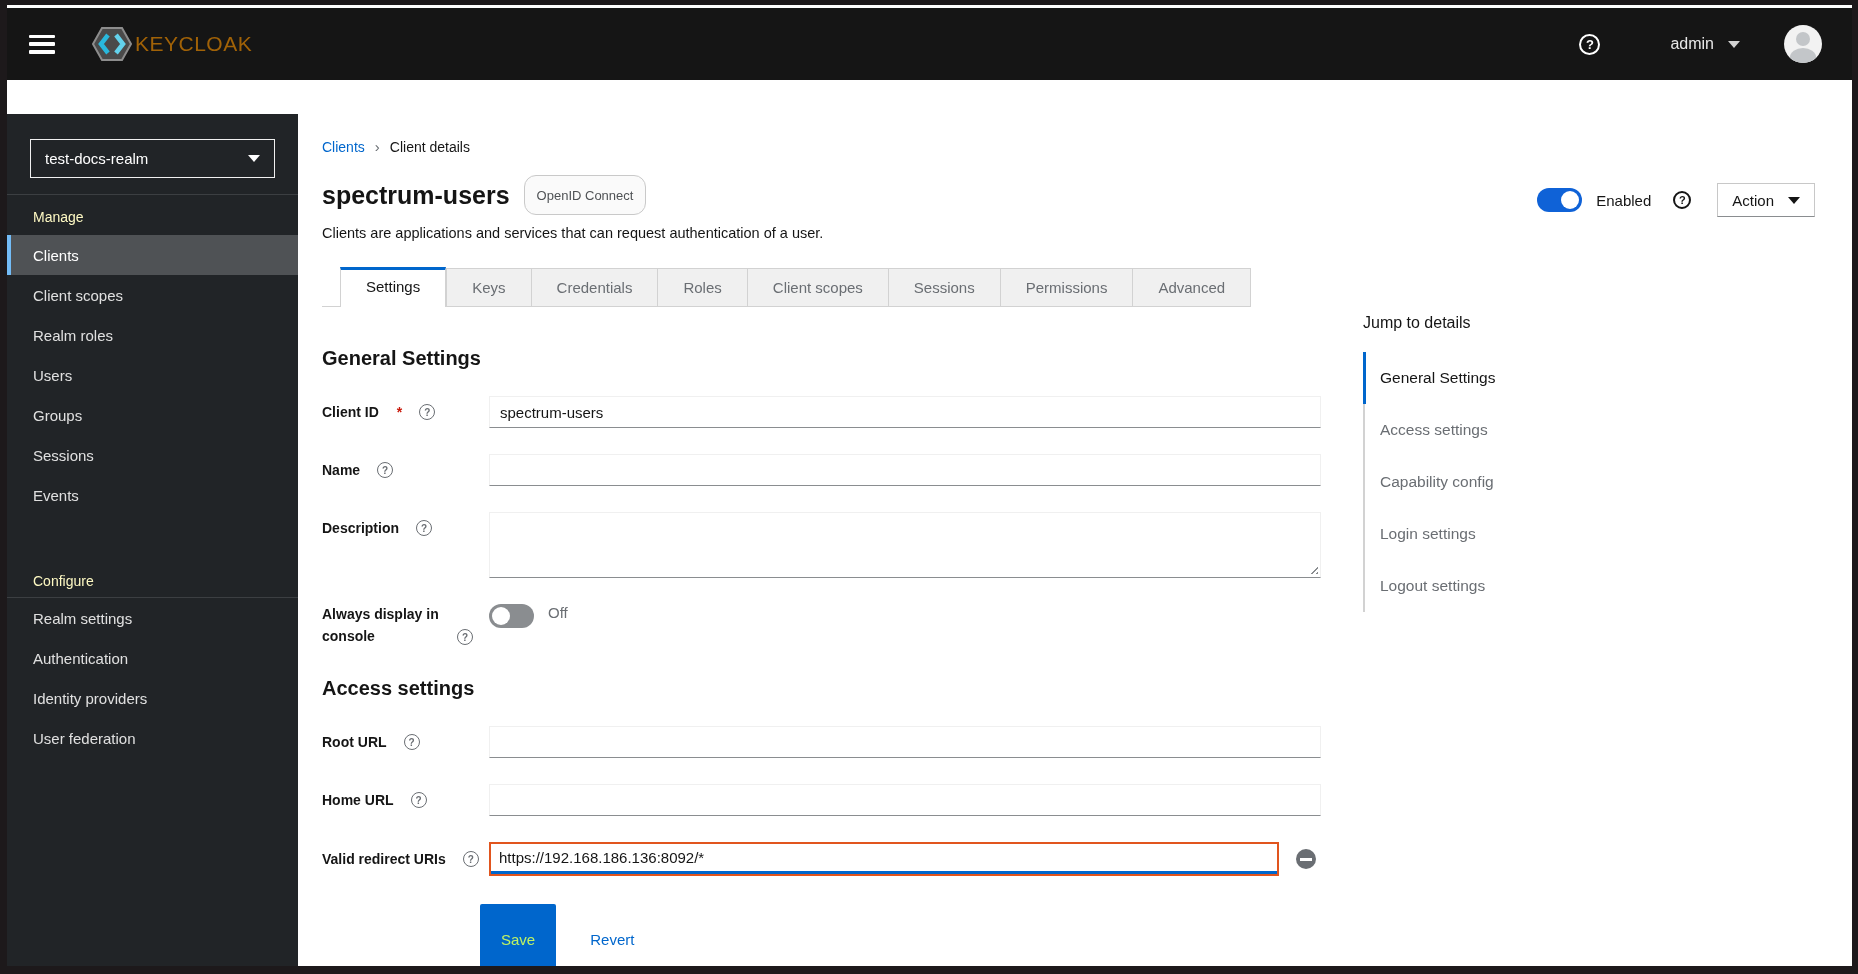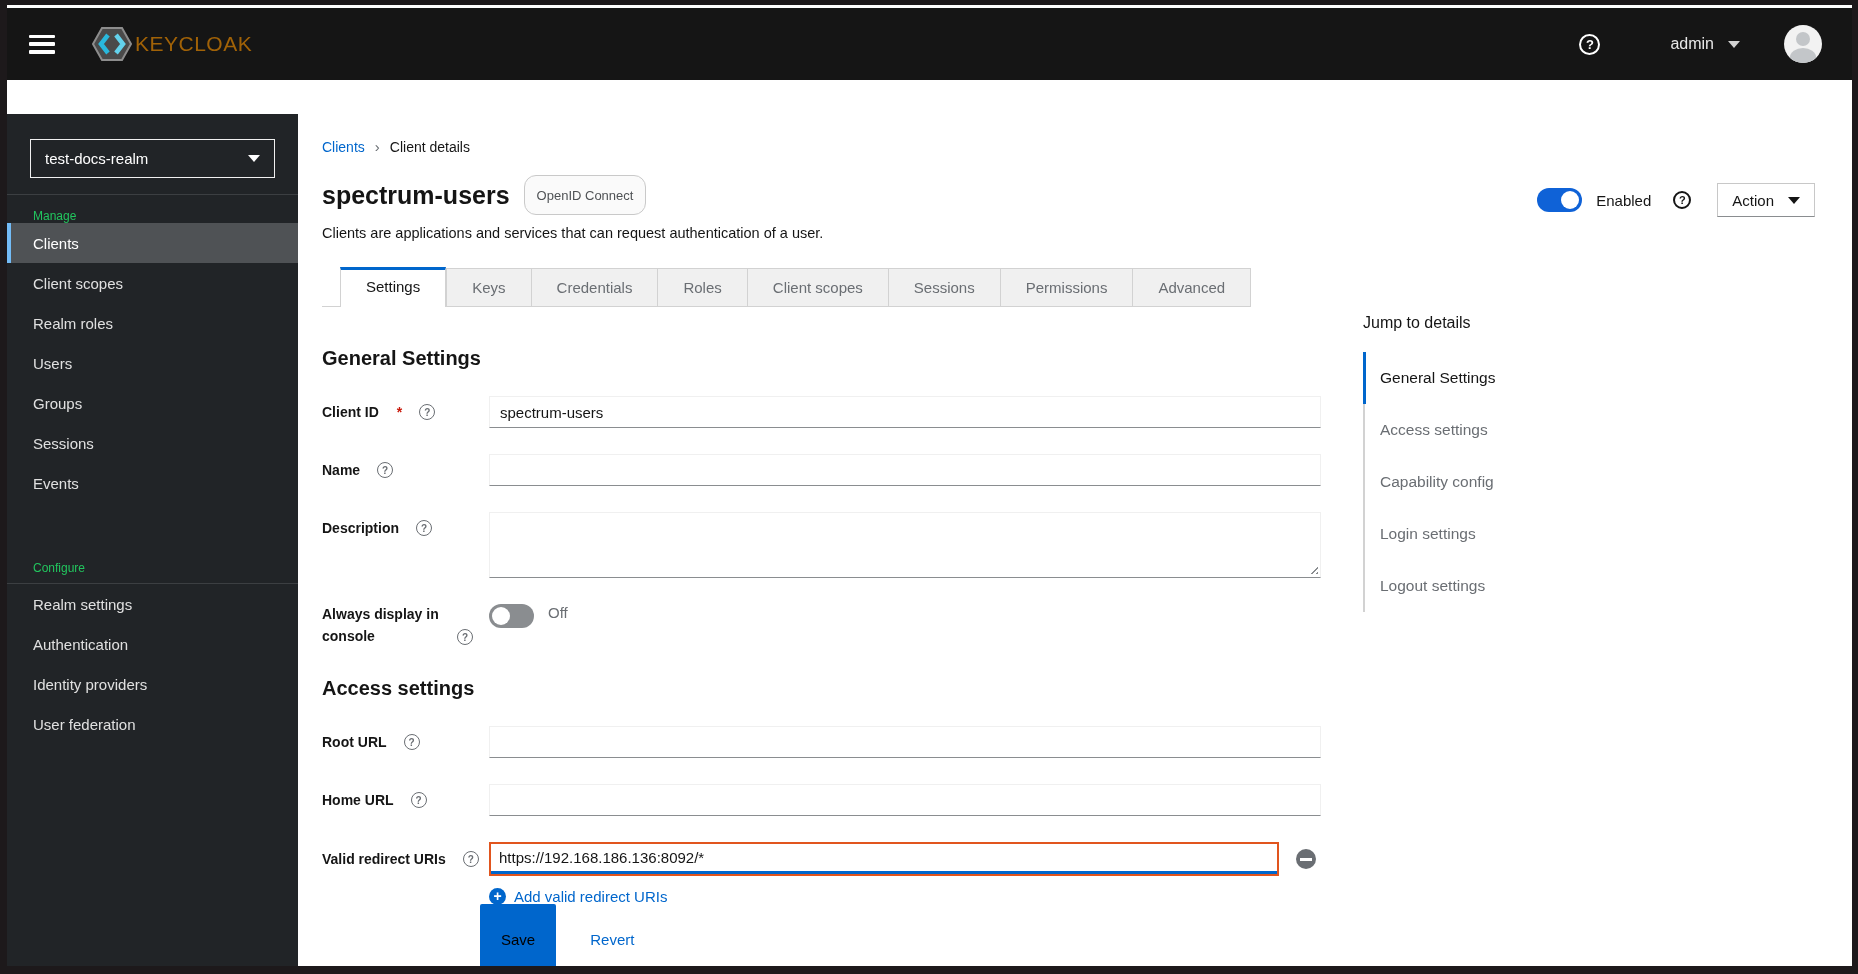--- a/index.html
+++ b/index.html
@@ -26,21 +26,21 @@
   .avatar .torso { position:absolute; top:23px; left:6px; width:26px; height:18px; border-radius:50% 50% 0 0; background:#c3c6c9; }
 
   
   .body-row { flex:1; display:flex; min-height:0;margin-top:34px; }
 
   
   .sidebar { width:291px; background:#212427; flex:0 0 auto; display:flex; flex-direction:column; font-size:15px; }
   .realm-selector { margin:25px 23px 0 23px; border:1px solid #f0f0f0; height:39px; display:flex; align-items:center; justify-content:space-between; padding:0 14px; color:#fff; cursor:pointer; }
   .realm-caret { width:0; height:0; border-left:6px solid transparent; border-right:6px solid transparent; border-top:7px solid #fff; }
   .sidebar-divider { border-bottom:1px solid #3c3f42; margin-top:16px; }
-  .nav-group-label { color:#22c55e; font-size:12px; padding:14px 26px 0 26px; }
+  .nav-group-label { color:#fef9c3; font-size:14px; padding:14px 26px 10px 26px; }
   .nav-group-label.bordered { border-bottom:1px solid #3c3f42; padding-bottom:8px; }
   .nav-item { color:#e0e0e0; padding:10px 26px; height:40px; display:flex; align-items:center; cursor:pointer; border-left:4px solid transparent; padding-left:22px; }
   .nav-item.active { background:#4f5255; border-left:4px solid #73bcf7; color:#fff; }
   .nav-gap { height:44px; }
 
   
   .content { flex:1; background:#fff; position:relative; overflow:hidden; }
 
   .breadcrumb { padding:24px 0 0 24px; font-size:14px; display:flex; align-items:center; gap:10px; }
   .breadcrumb-link { color:#0066cc; cursor:pointer; }
@@ -100,21 +100,21 @@
 
   
   .jump-nav { position:absolute; left:1065px; top:200px; width:220px; }
   .jump-title { font-size:16px; color:#151515; }
   .jump-list { list-style:none; border-left:2px solid #d2d2d2; margin-top:20px; }
   .jump-item { font-size:15.5px; color:#6a6e73; padding:17px 0 17px 15px; cursor:pointer; margin-left:-2px; border-left:2px solid transparent; }
   .jump-item.active { color:#151515; border-left:3px solid #0066cc; padding-left:14px; }
 
   
   .content-footer { position:absolute; left:0; right:0; bottom:0; height:54px; background:#fff; display:flex; align-items:center; padding-left:182px; gap:34px; }
-  .save-btn { background:#0066cc; color:#000000; font-size:15px; border:none; padding:27px 21px; border-radius:2px; cursor:pointer; font-family:"Liberation Sans", sans-serif; }
+  .save-btn { background:#0066cc; color:#bef264; font-size:15px; border:none; padding:27px 21px; border-radius:2px; cursor:pointer; font-family:"Liberation Sans", sans-serif; }
   .revert-link { color:#0066cc; font-size:15px; cursor:pointer; background:none; border:none; font-family:"Liberation Sans", sans-serif; }
 </style>
 </head>
 <body>
 
 <div class="frame-white-line"></div>
 
 <div class="window">
 
   <header class="masthead">
@@ -276,24 +276,20 @@
           <div class="form-label">
             <span>Valid redirect URIs</span>
             <span class="help-icon-dark" style="border-width:1.5px;width:16px;height:16px;font-size:10px;border-color:#6a6e73;color:#6a6e73;"></span>
           </div>
           <div class="redirect-input-wrap">
             <input class="redirect-input" type="text" value="https://192.168.186.136:8092/*" style="">
           </div>
           <div class="minus-btn"></div>
         </div>
 
-        <div class="add-uri-row">
-          <span class="plus-icon"></span>
-          <span class="add-uri-label">Add valid redirect URIs</span>
-        </div>
 
         <div class="form-row" style="margin-top:38px;">
           <div class="form-label">
             <span class="wrap">Valid post logout</span>
           </div>
           <input class="plain-input" type="text" value="" style="">
           <div class="minus-btn"></div>
         </div>
 
       </div>

